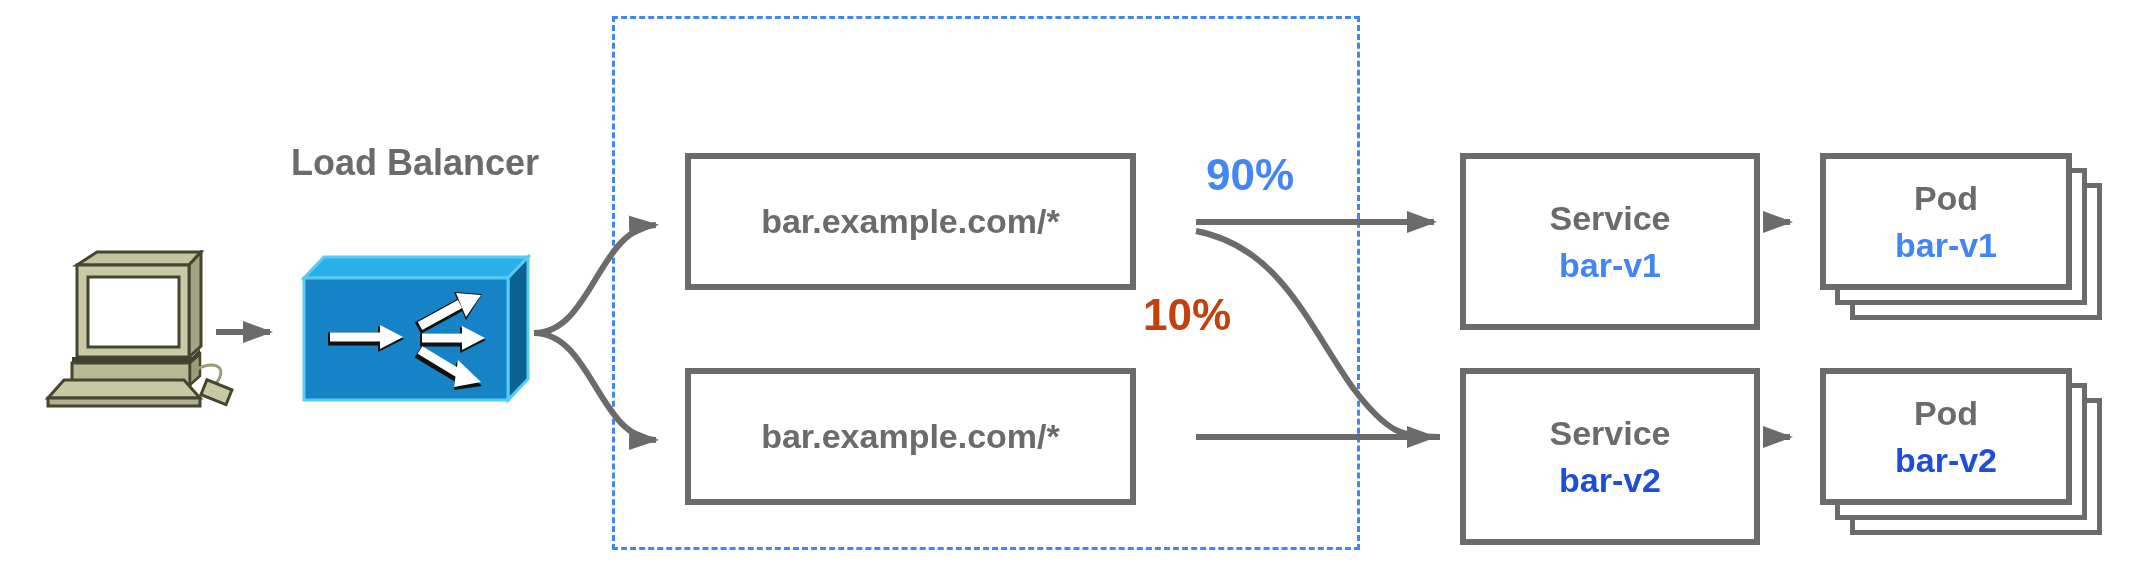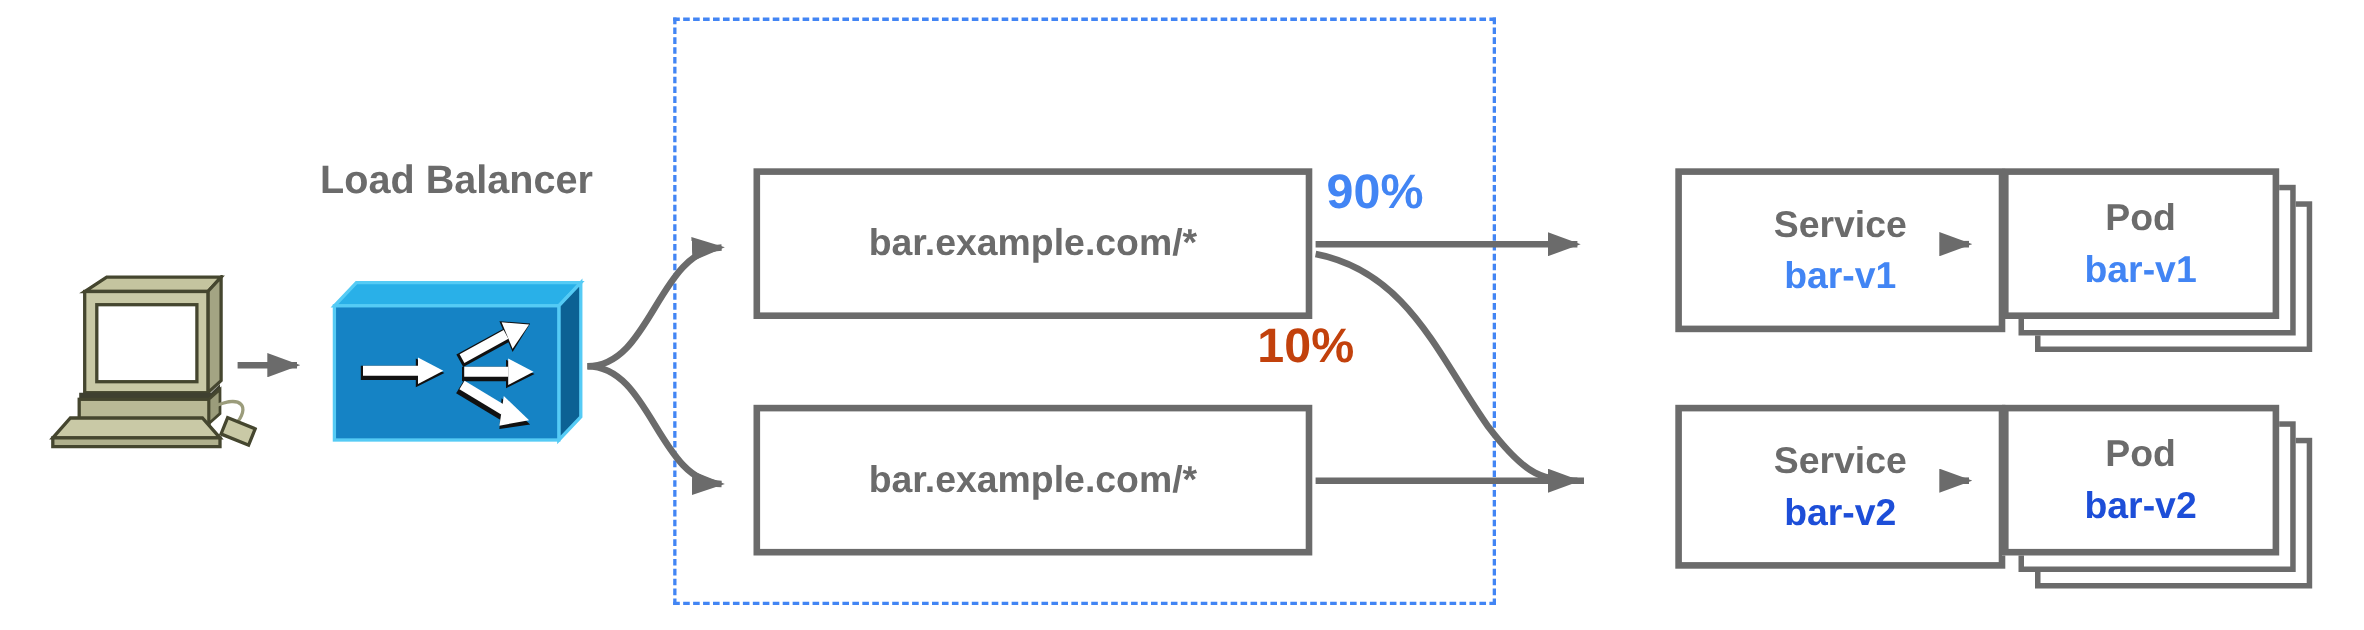--- a/index.html
+++ b/index.html
@@ -42,26 +42,26 @@
   
   .node {
     background: #ffffff;
     border: 6px solid #6B6B6B;
     display: flex; flex-direction: column;
     align-items: center; justify-content: center;
     font-size: 34px; font-weight: bold; line-height: 47px;
     color: #6B6B6B; text-align: center;
     z-index: 2;
   }
-  .rule-box { left: 685px; width: 508px; height: 137px; }
+  .rule-box { left: 685px; width: 451px; height: 137px; }
   .rule-1 { top: 153px; }
   .rule-2 { top: 368px; }
   .rule-line2:empty { display: none; }
 
-  .service-box { left: 1523px; width: 300px; height: 149px; }
+  .service-box { left: 1460px; width: 300px; height: 177px; }
   .svc-1 { top: 153px; }
   .svc-2 { top: 368px; }
 
   .pod-front { left: 1820px; width: 252px; height: 137px; }
   .pod-1 { top: 153px; }
   .pod-2 { top: 368px; }
   .pod-sheet {
     width: 252px; height: 137px;
     background: #ffffff;
     border: 5px solid #6B6B6B;

